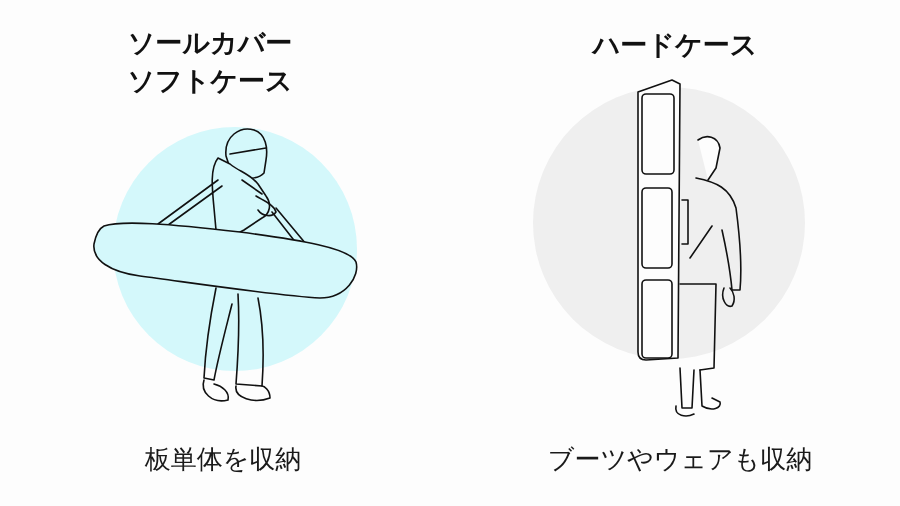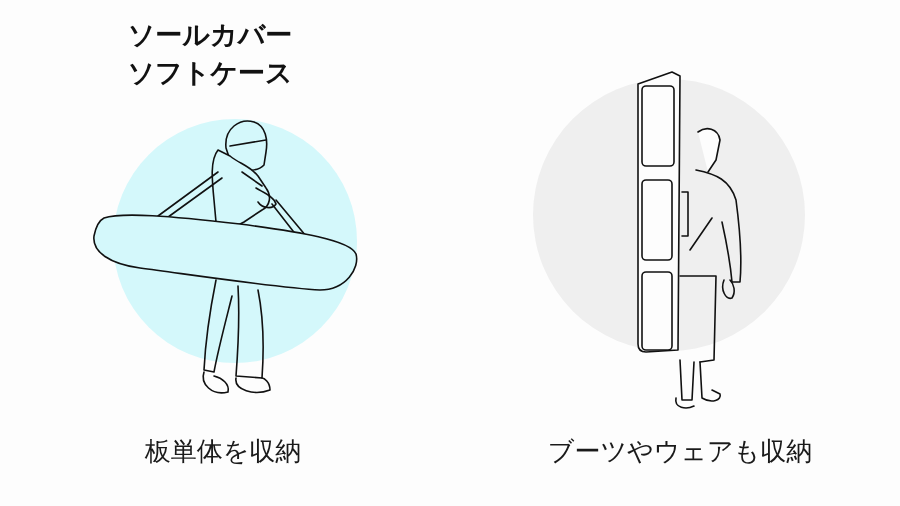--- a/index.html
+++ b/index.html
@@ -1,17 +1,17 @@
 <!DOCTYPE html>
 <html><head>
 <meta charset="utf-8">
 <style>
   html, body { margin:0; padding:0; }
   body { width:900px; height:506px; background:#fdfdfd; position:relative; overflow:hidden; font-family:"DejaVu Sans", sans-serif; }
-  .panel { position:absolute; top:0; width:450px; height:412px; }
+  .panel { position:absolute; top:8px; width:450px; height:412px; }
   .panel.left { left:0; }
   .panel.right { left:450px; }
   .title { position:absolute; width:450px; text-align:center; font-weight:bold; font-size:27px; color:#111; line-height:38px; }
   .left .title { top:16px; left:-15px; }
   .right .title { top:18px; left:0; }
   .caption { position:absolute; width:450px; text-align:center; font-size:26px; color:#1a1a1a; top:434px; }
   .left .caption { left:-2px; }
   .right .caption { left:5px; }
   .circle { position:absolute; border-radius:50%; }
   .left .circle { left:113px; top:119px; width:244px; height:244px; }
@@ -45,20 +45,21 @@
 
     <path d="M216 280 C212 300 206 330 204 370 L214 372 C218 350 226 320 232 296"></path>
     <path d="M238 286 C240 320 238 350 236 376 L262 378 C264 350 264 320 258 290"></path>
     <path d="M204 372 C200 384 212 396 228 392 C230 384 222 378 214 376"></path>
     <path d="M236 378 C234 390 254 396 270 390 C270 382 264 378 262 378"></path>
   </svg>
   <div class="caption">板単体を収納</div>
 </div>
 
 <div class="panel right">
+  <div class="title">ハードケース</div>
   <div class="circle" style="background:#efefef"></div>
   <svg class="fig" width="450" height="506" fill="none" stroke="#111" stroke-width="1.6" stroke-linecap="round" stroke-linejoin="round">
 
     <path d="M248 132 C256 126 268 128 270 140 L266 160 L258 172" fill="#fdfdfd"></path>
     <path d="M246 170 C266 174 280 180 286 200 C290 230 292 260 290 282 L282 282 C280 260 276 240 272 222"></path>
     <path d="M274 280 C270 290 276 300 282 298 C286 292 284 284 280 280"></path>
     <path d="M230 276 L266 276 L264 360 L250 362"></path>
     <path d="M230 360 L232 400 L242 400 L244 362"></path>
     <path d="M250 362 L252 398 C262 404 272 400 270 394 L262 390"></path>
     <path d="M226 398 C224 408 236 410 244 406"></path>

